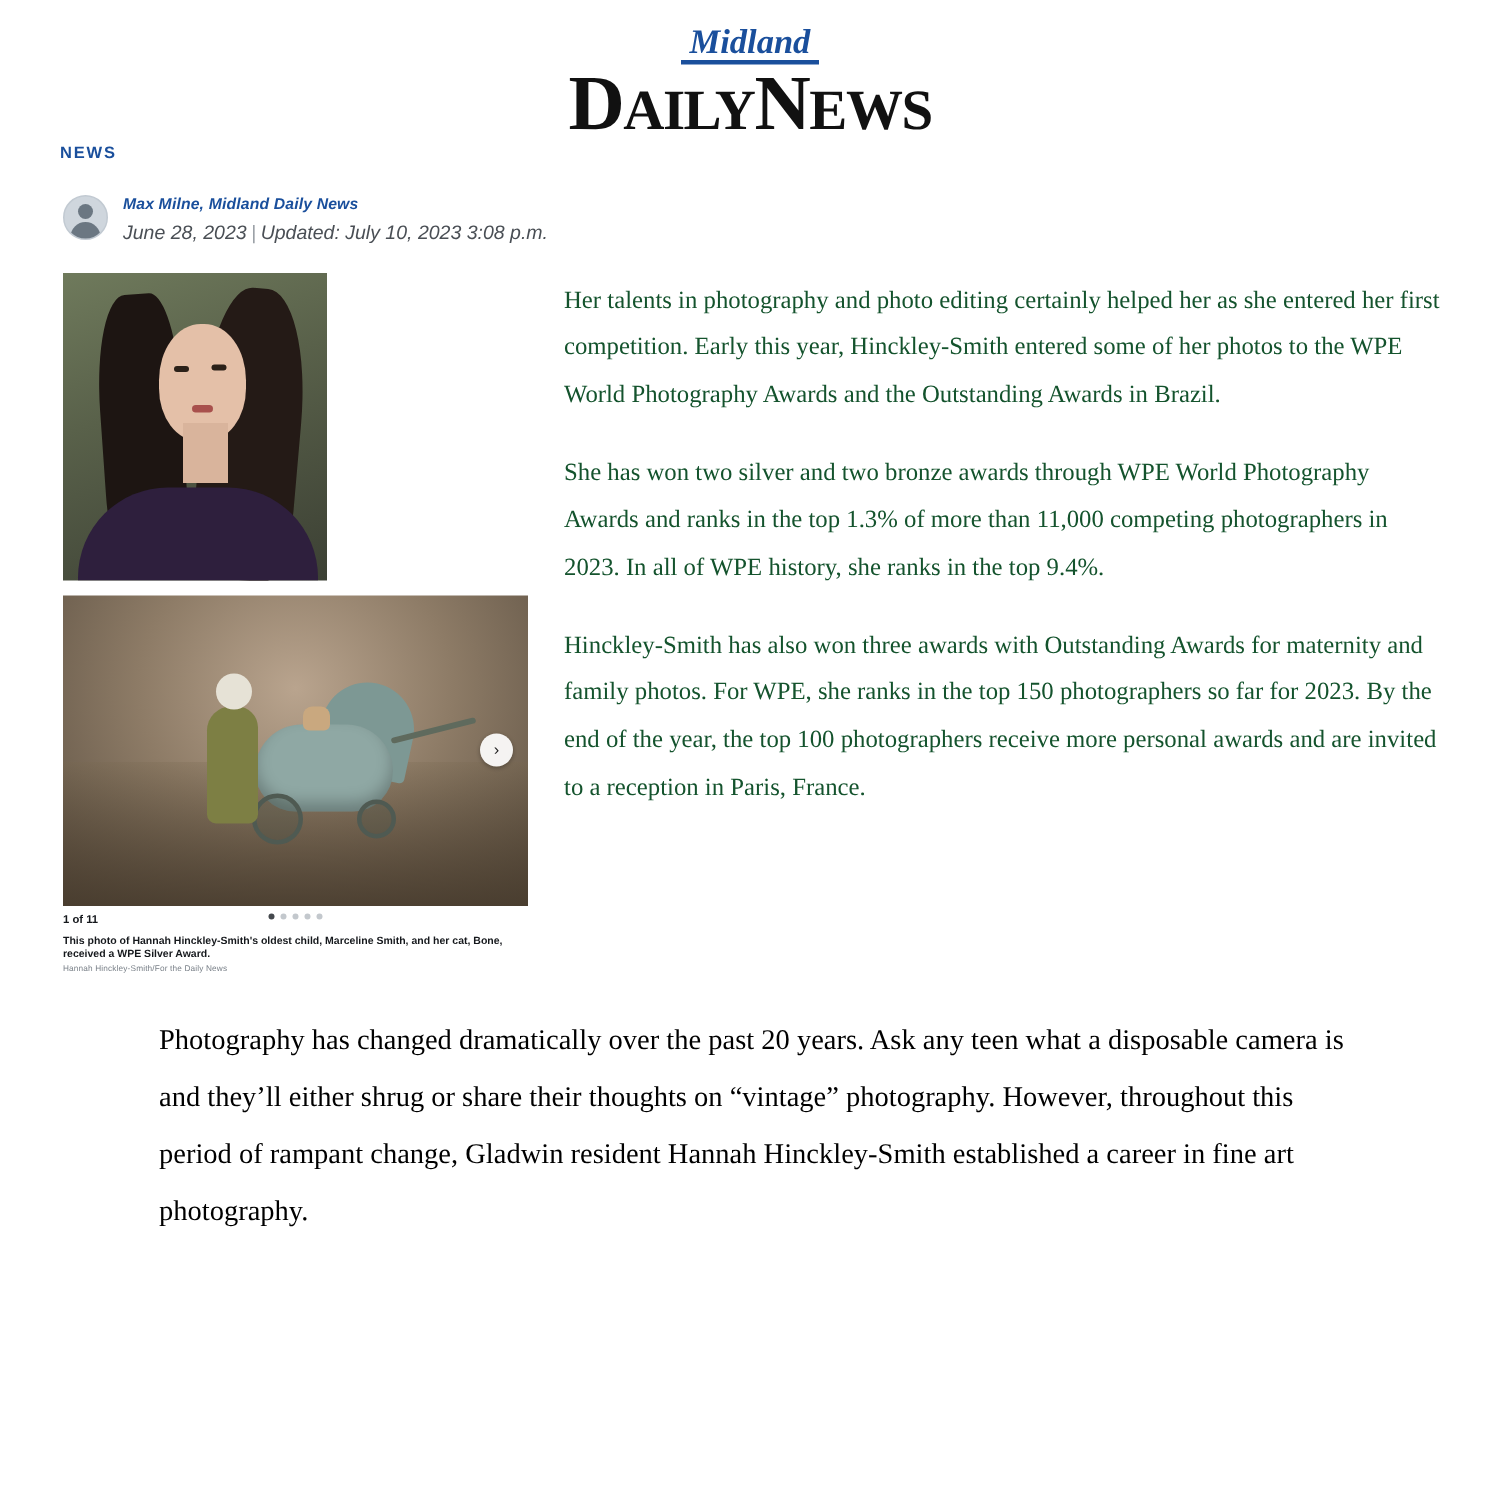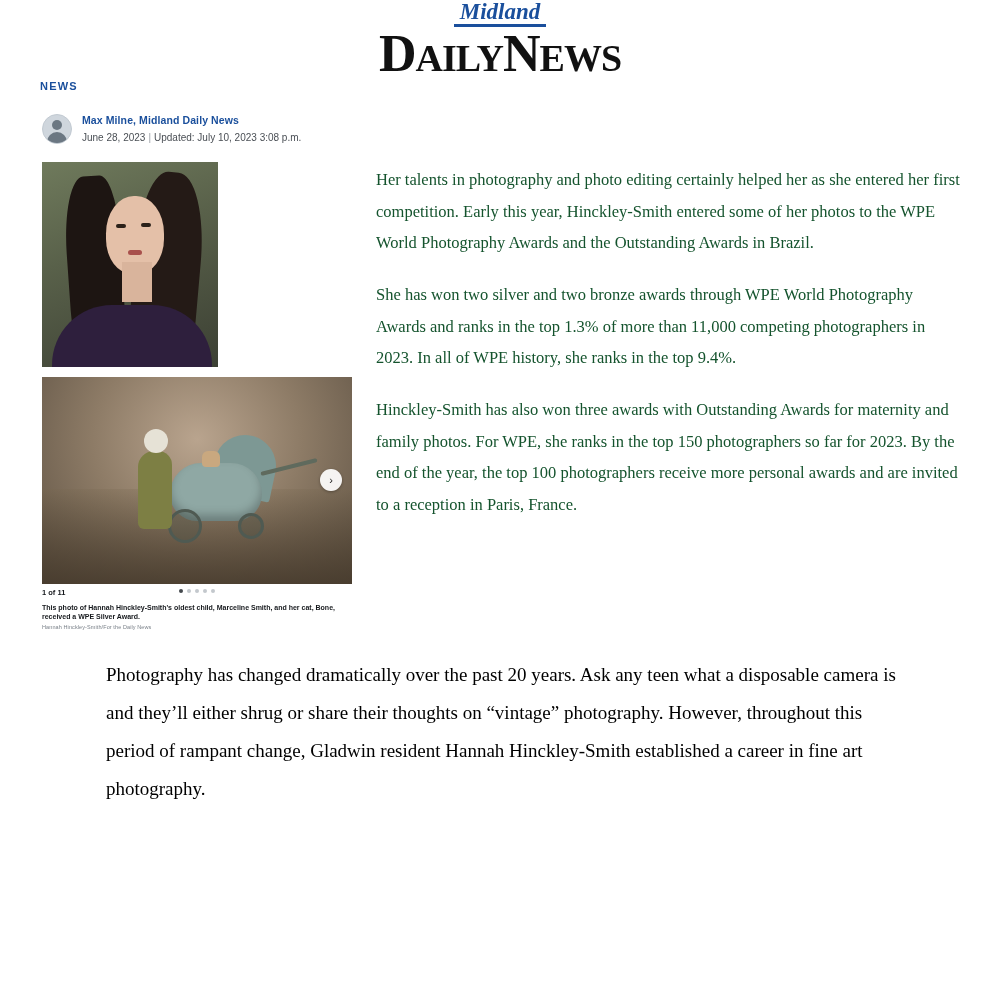--- a/index.html
+++ b/index.html
@@ -12,20 +12,21 @@
   }
   .page {
     position: relative;
     width: 1000px; height: 1000px;
     background: #fff;
   }
 
   
   .masthead {
     width: 100%;
+    padding-top: 16px;
     display: flex;
     justify-content: center;
     align-items: flex-start;
   }
   .logo {
     position: relative;
     text-align: center;
     line-height: 1;
   }
   .logo-top {
@@ -68,20 +69,21 @@
     color: #15181c;
     margin: 14px 0 0 2px;
     max-width: 700px;
     letter-spacing: -0.2px;
   }
 
   .byline-row {
     display: flex;
     align-items: flex-start;
     margin: 22px 0 0 2px;
+    font-style: italic;
   }
   .avatar {
     width: 30px; height: 30px;
     border-radius: 50%;
     background: #cfd6dd;
     margin-right: 10px;
     position: relative;
     overflow: hidden;
     flex: 0 0 auto;
     border: 1px solid #c2cad2;
@@ -105,21 +107,21 @@
     transform: translateX(-50%);
   }
   .byline-text { line-height: 1.3; }
   .byline-name {
     font-size: 10.5px;
     font-weight: bold;
     color: #1a4f9c;
     letter-spacing: 0.1px;
   }
   .byline-date {
-    font-size: 10px;
+    font-size: 13px;
     color: #4a4f55;
     margin-top: 3px;
   }
   .byline-sep { color: #9aa0a6; padding: 0 3px; }
 
   
   .body-wrap {
     display: flex;
     margin-top: 18px;
     align-items: flex-start;

